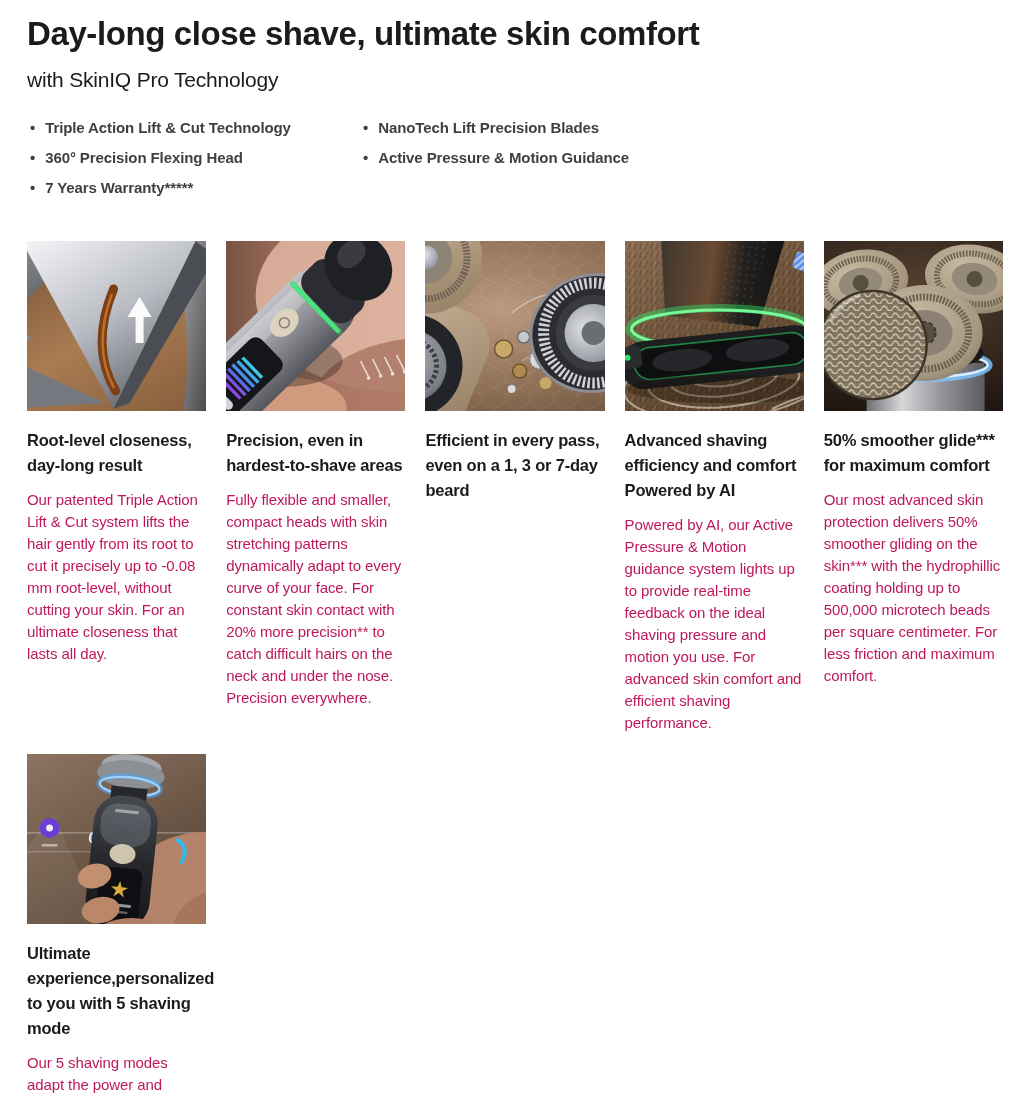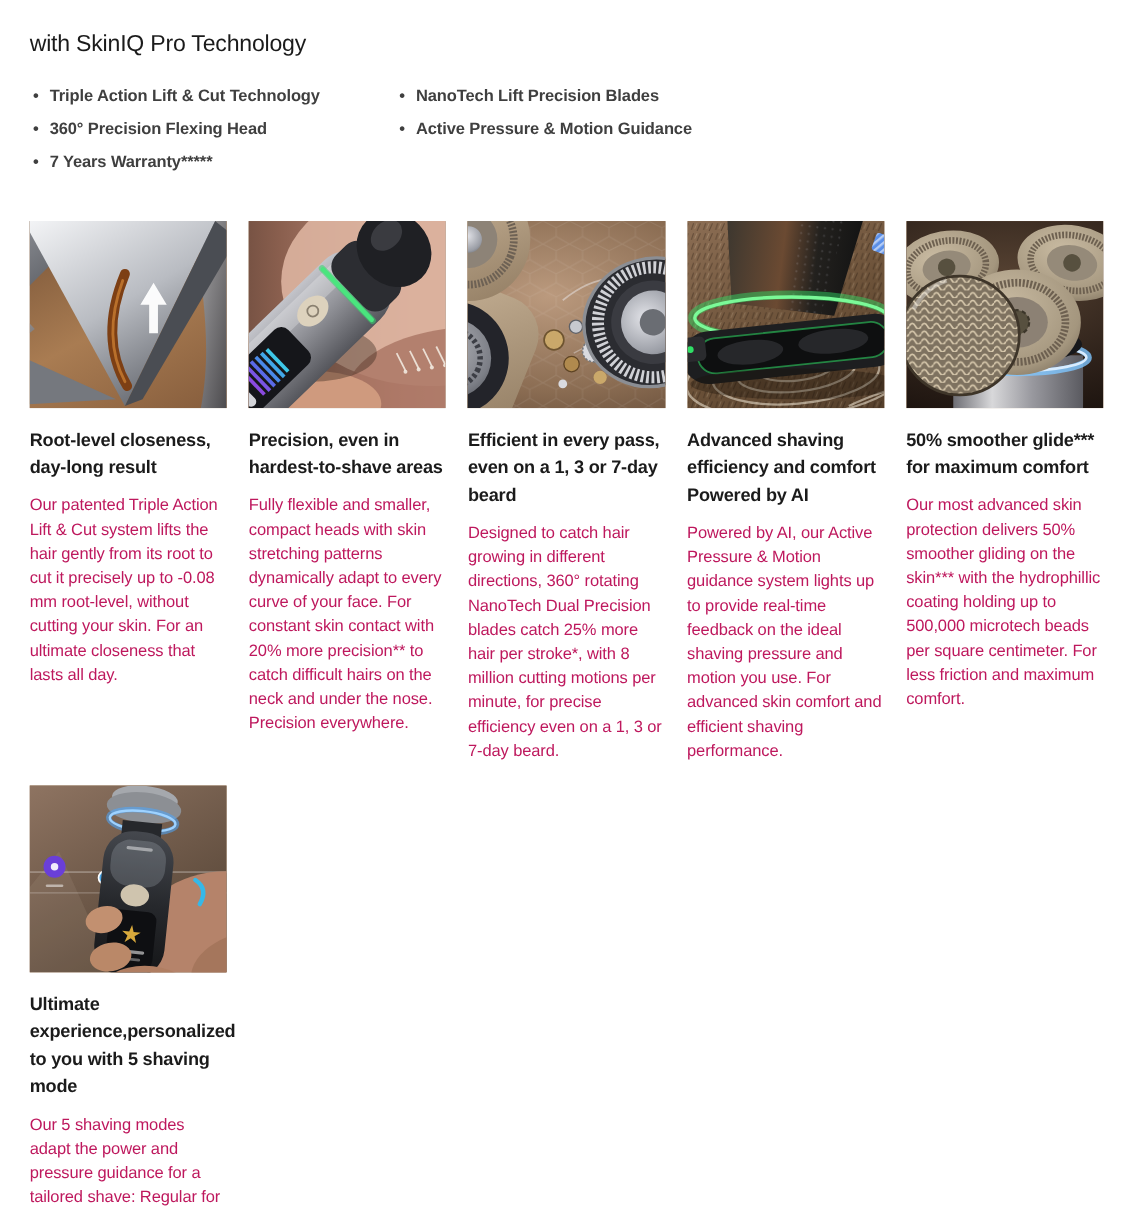--- a/index.html
+++ b/index.html
@@ -17,20 +17,21 @@
   .card-image{height:170px;overflow:hidden;background:#8a6a4d;}
   .card-image svg{display:block;width:100%;height:100%;}
   .card h3{font-size:16.5px;line-height:25px;font-weight:700;color:#1b1b1b;margin:17px 0 0 0;letter-spacing:-0.2px;}
   .card p{font-size:15px;line-height:22px;color:#be185d;margin:11px 0 0 0;letter-spacing:-0.1px;}
 </style>
 </head>
 <body>
 
 <div class="page">
 
+  <h1 class="title">Day-long close shave, ultimate skin comfort</h1>
   <h2 class="subtitle">with SkinIQ Pro Technology</h2>
 
   <div class="bullets">
     <ul class="bullet-col first">
       <li>
           <span class="dot">•</span>
           <span>Triple Action Lift &amp; Cut Technology</span>
         </li>
       <li>
           <span class="dot">•</span>
@@ -209,21 +210,20 @@
             <ellipse cx="0" cy="0" rx="63" ry="58" fill="#2b2c31"></ellipse>
             <ellipse cx="0" cy="0" rx="63" ry="58" fill="none" stroke="#8b8e94" stroke-width="3"></ellipse>
             <circle cx="0" cy="0" r="50" fill="none" stroke="#d0d1d6" stroke-width="11" stroke-dasharray="2.5 2.3"></circle>
             <circle cx="0" cy="0" r="38" fill="#3a3b41"></circle>
             <circle cx="0" cy="0" r="29" fill="url(#i3mech)"></circle>
             <circle cx="0" cy="0" r="12" fill="#6a6d73"></circle>
           </g>
         </svg>
       </div>
       <h3>Efficient in every pass, even on a 1, 3 or 7-day beard</h3>
-      <p>Designed to catch hair growing in different directions, 360° rotating NanoTech Dual Precision blades catch 25% more hair per stroke*, with 8 million cutting motions per minute, for precise efficiency even on a 1, 3 or 7-day beard.</p>
     </div>
 
     <div class="card">
       <div class="card-image">
         <svg viewBox="0 0 306 170" preserveAspectRatio="xMidYMid slice">
           <defs>
             <linearGradient id="i4bg" x1="0" y1="0" x2="1" y2="1">
               <stop offset="0" stop-color="#93745a"></stop>
                 <stop offset="0.55" stop-color="#6b5138"></stop>
                 <stop offset="1" stop-color="#4e3a28"></stop>

